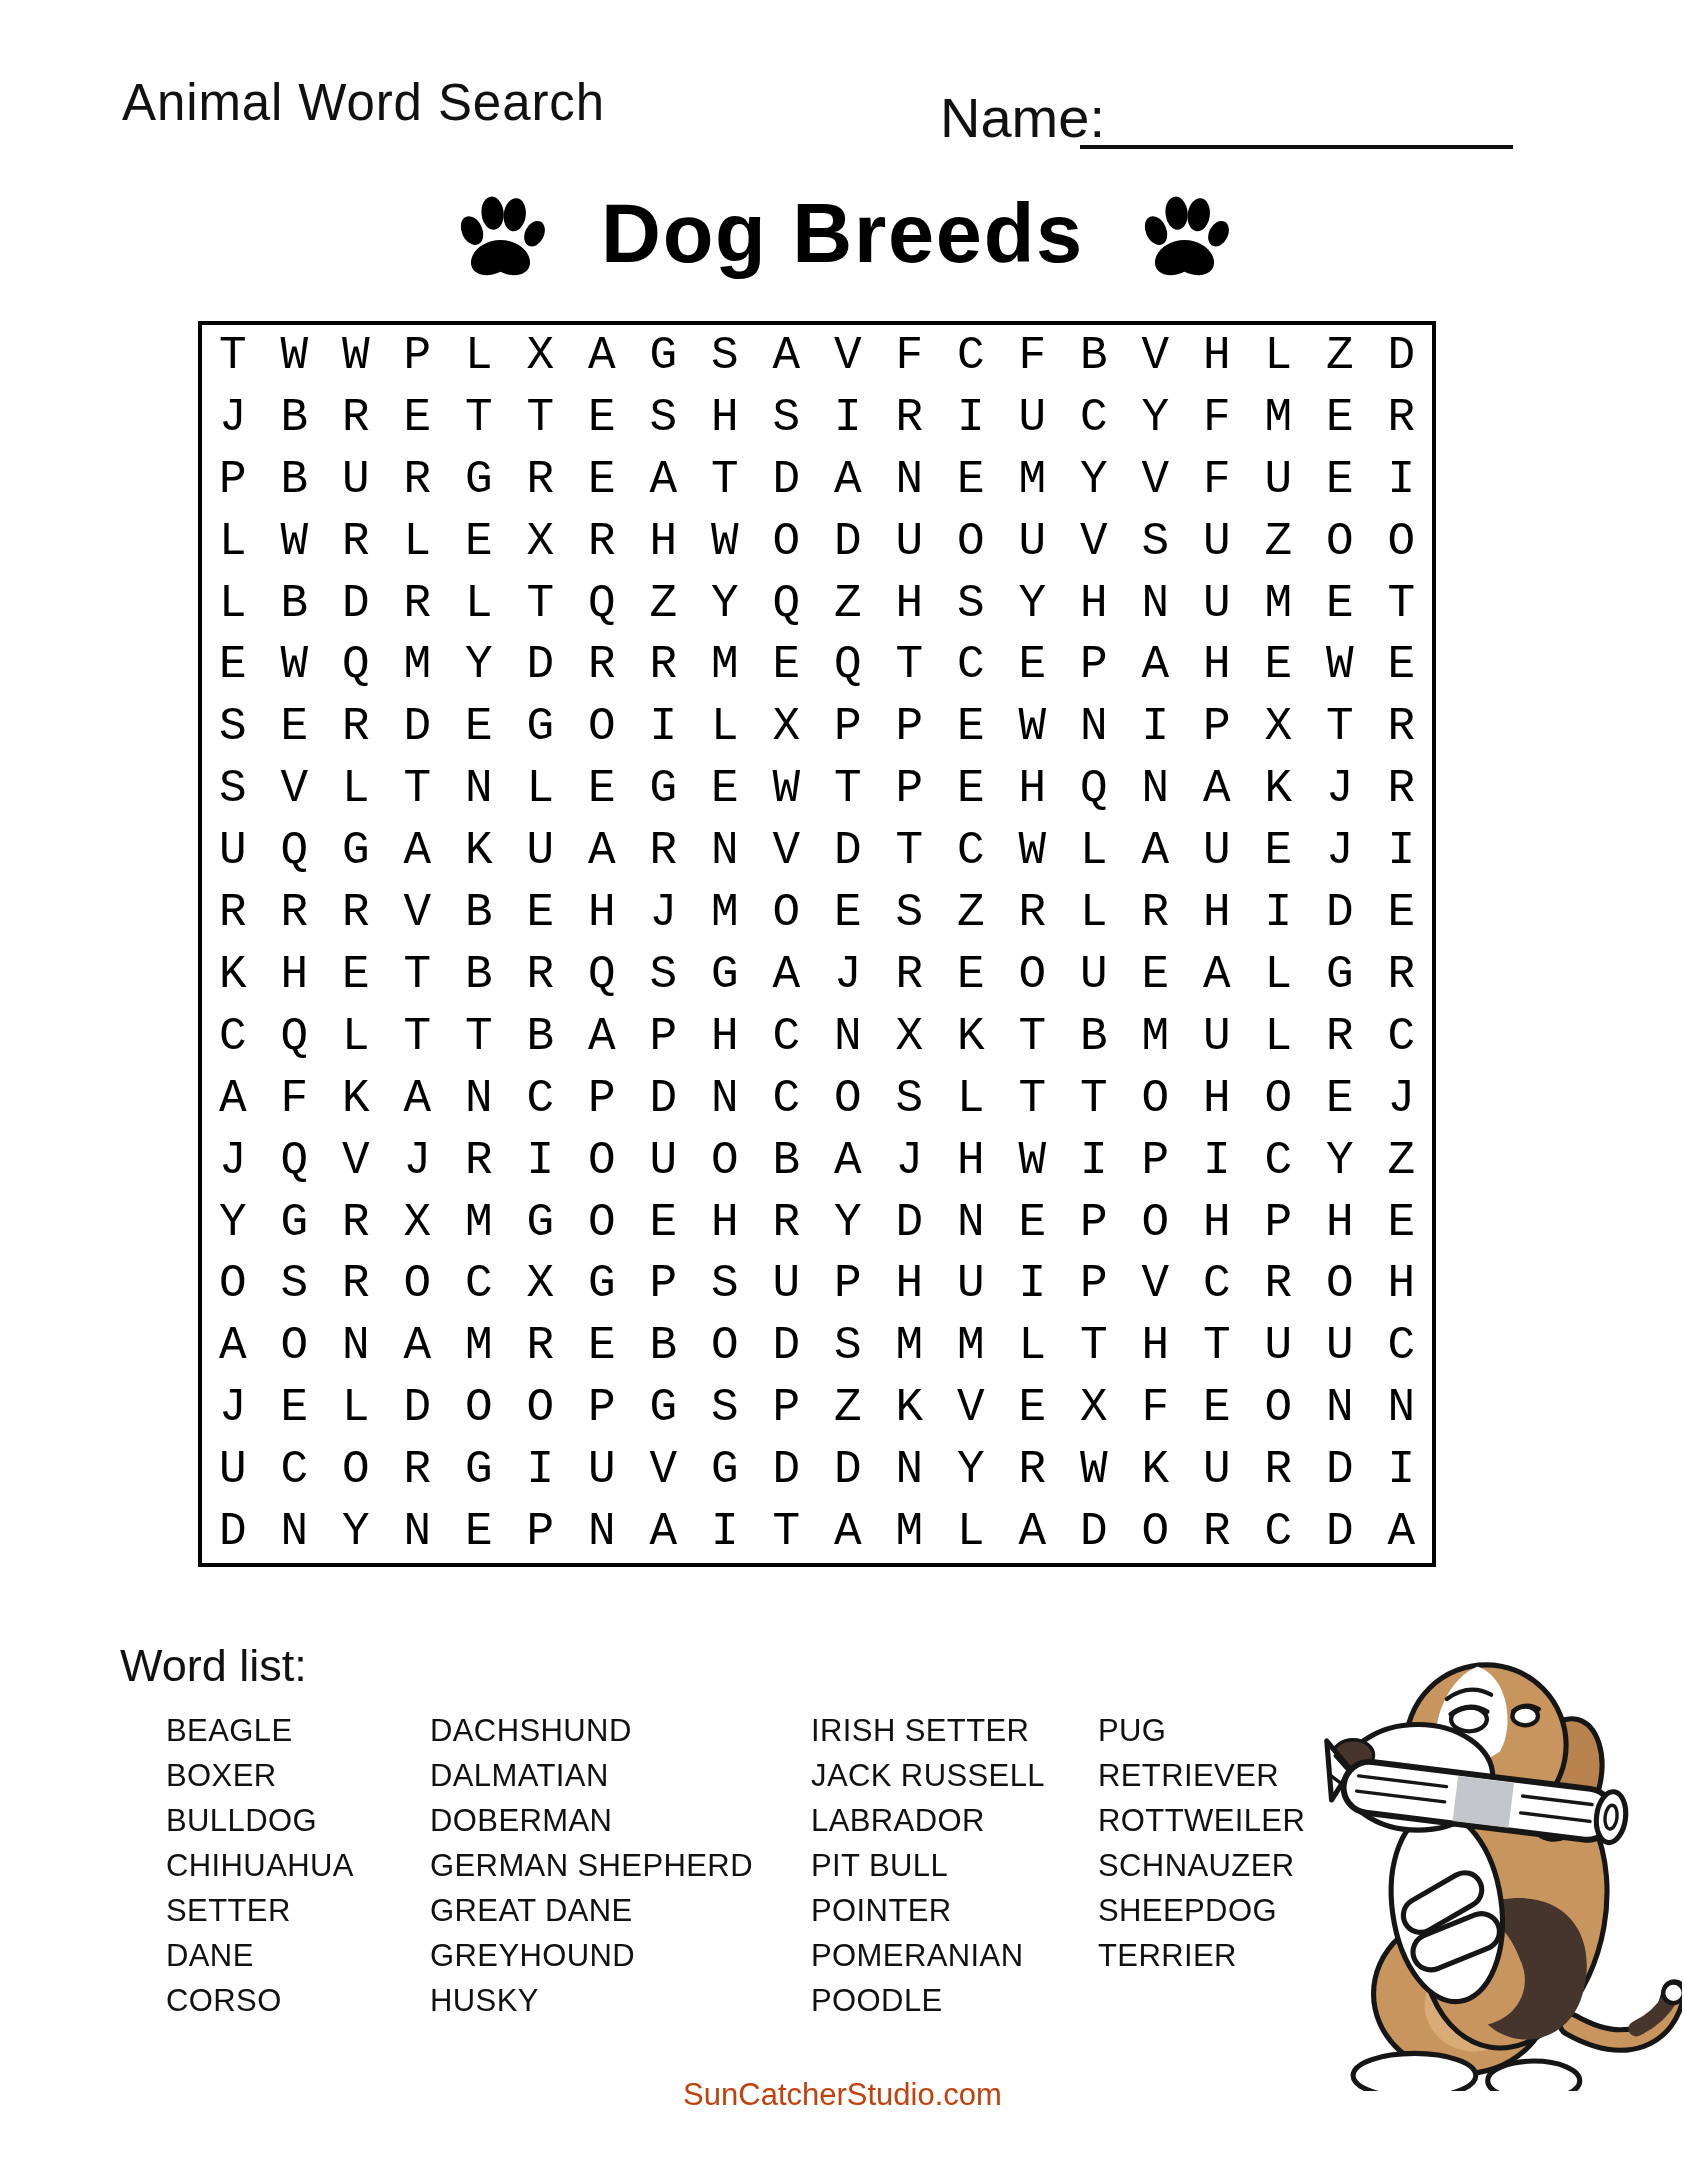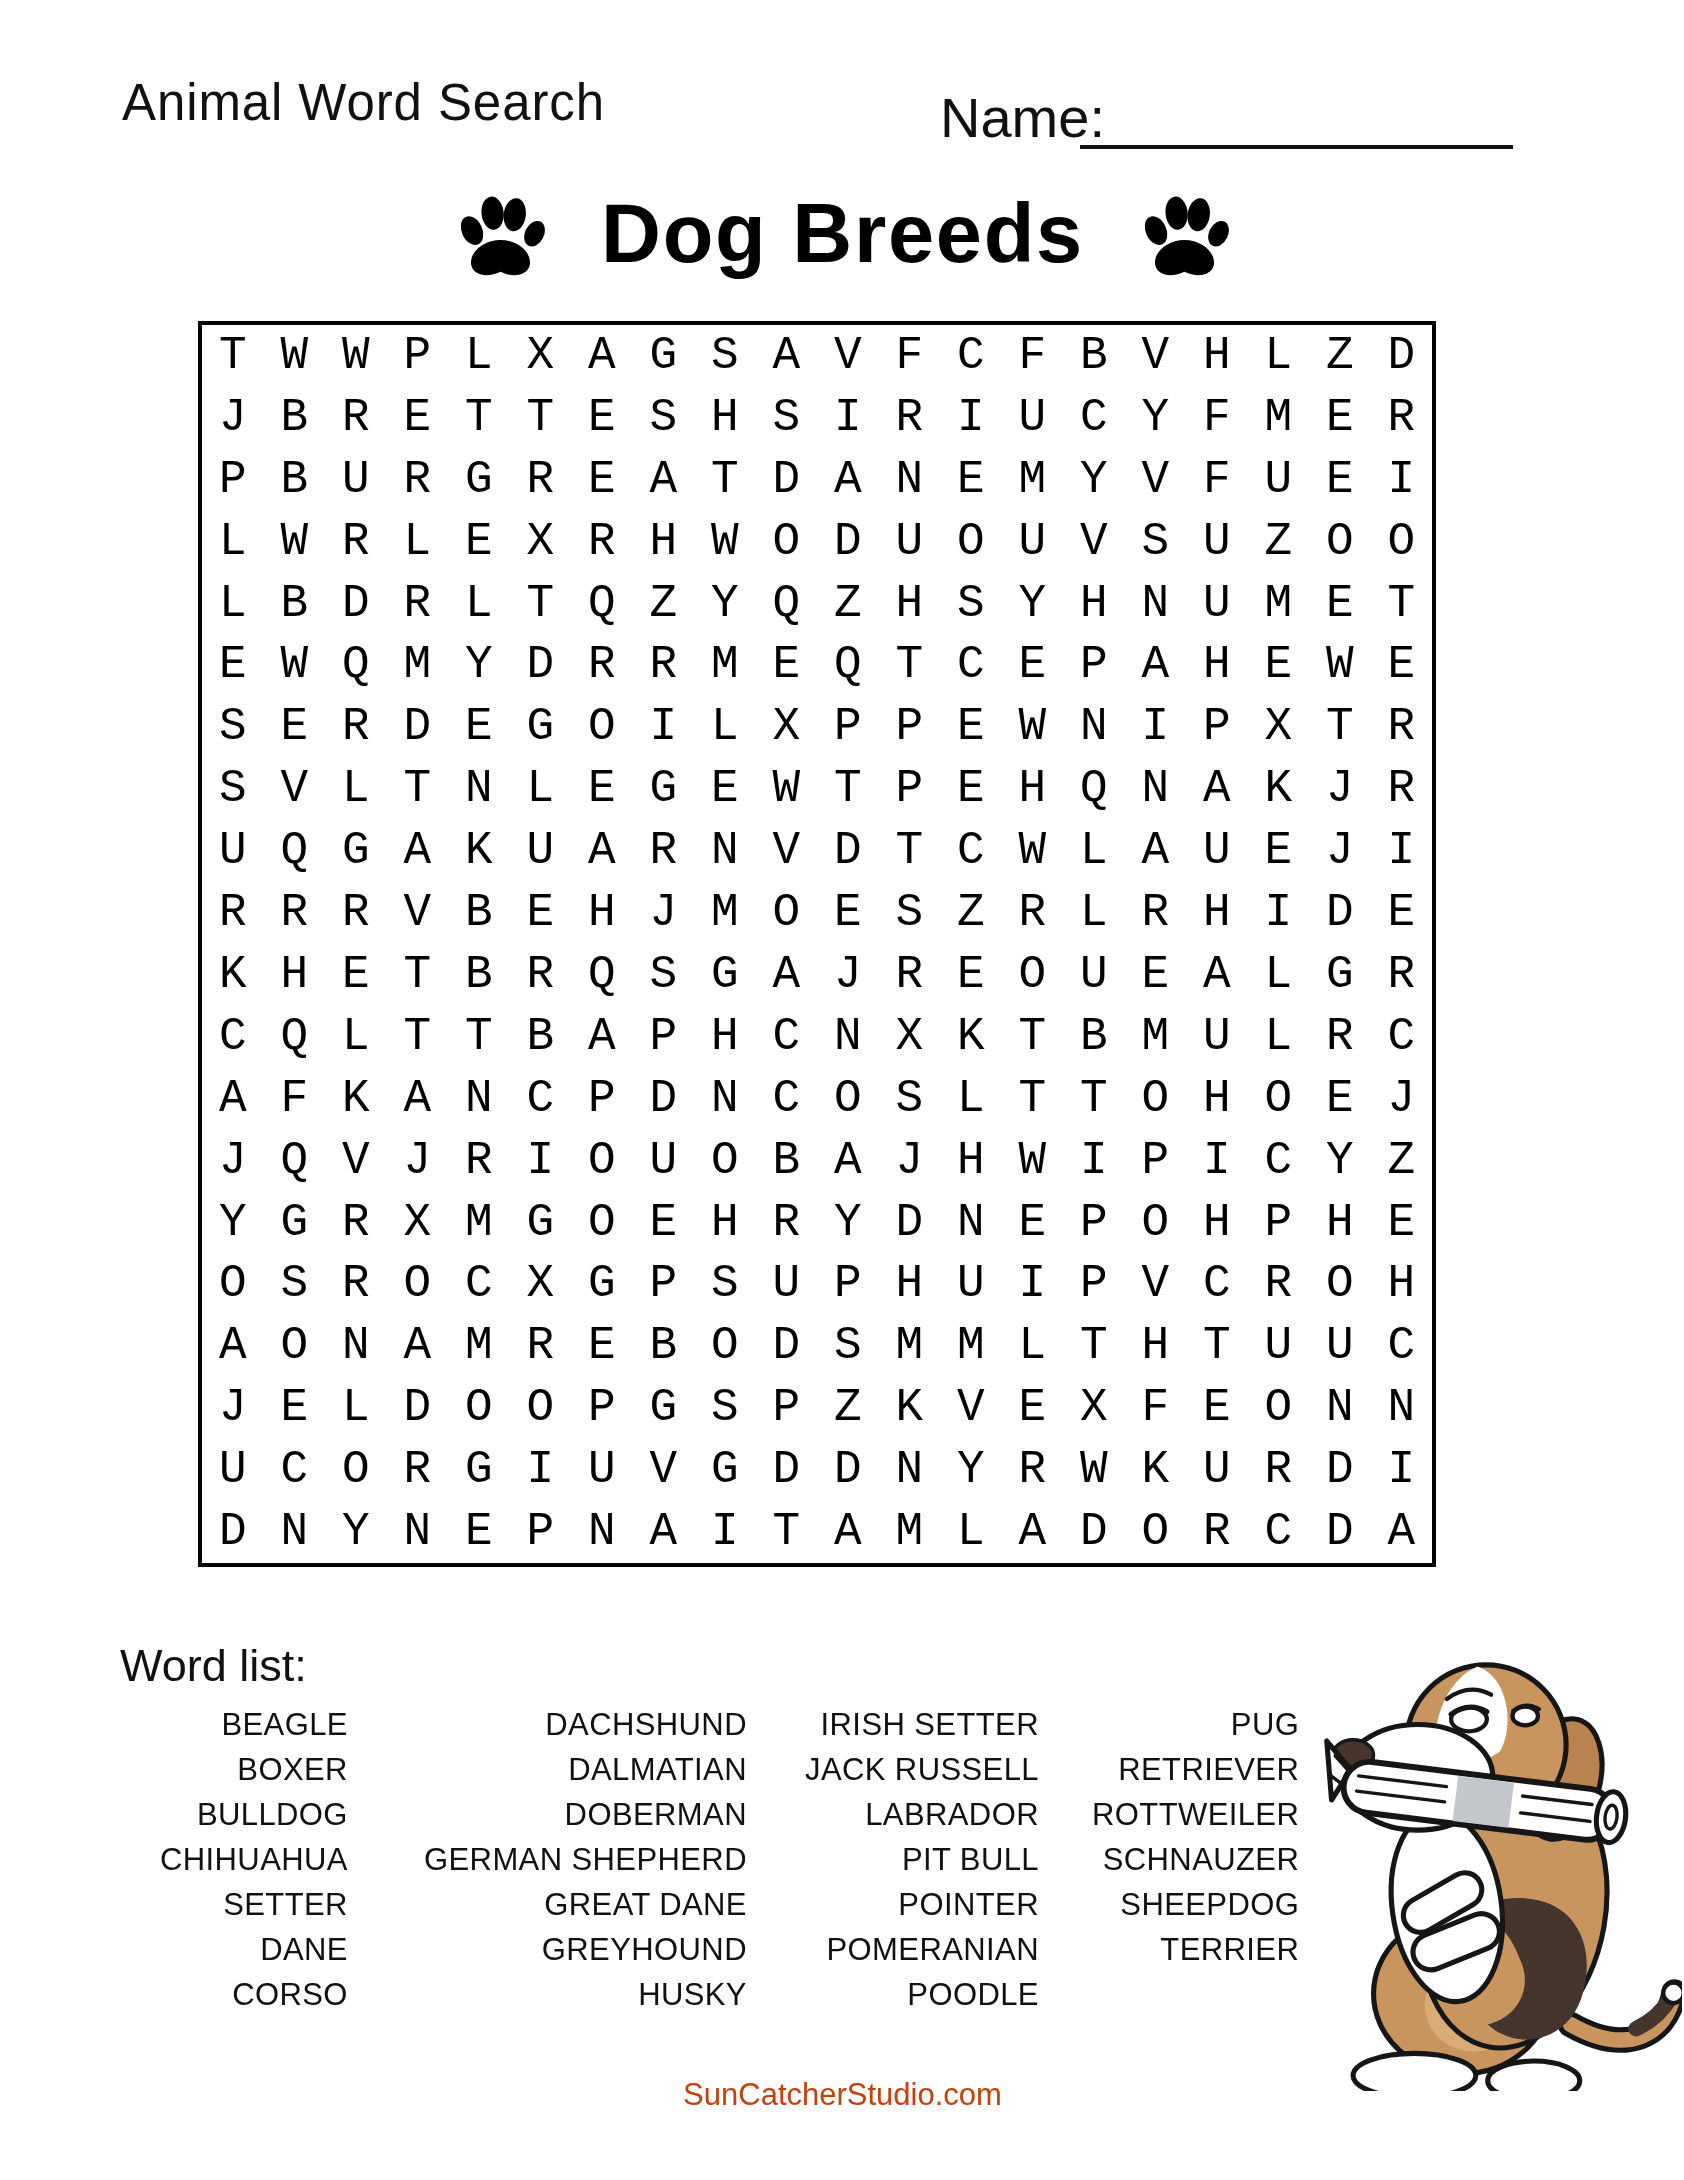--- a/index.html
+++ b/index.html
@@ -18,22 +18,22 @@
   .paw{width:95px;height:87px;display:block;}
 
   .grid-box{position:absolute;left:198px;top:321px;width:1230px;height:1238px;
             border:4.3px solid #000;display:grid;
             grid-template-columns:repeat(20,1fr);grid-template-rows:repeat(20,1fr);}
   .cell{display:flex;align-items:center;justify-content:center;
         font-family:"Liberation Mono","DejaVu Sans Mono",monospace;
         font-size:46px;color:#000;user-select:none;}
 
   .words-label{position:absolute;left:120px;top:1640px;font-size:45px;font-weight:400;color:#111;text-align:right;}
-  .word-col{position:absolute;top:1702px;margin:0;padding:0;list-style:none;
-            font-size:31px;line-height:45px;color:#111;letter-spacing:0.4px;white-space:nowrap;text-align:right;}
+  .word-col{position:absolute;top:1702px;margin:6px;padding:0;list-style:none;
+            font-size:31px;line-height:45px;color:#111;letter-spacing:0.4px;white-space:nowrap;}
   .word-col-1{left:160px;} .word-col-2{left:424px;} .word-col-3{left:805px;} .word-col-4{left:1092px;}
 
   .footer{position:absolute;left:0;top:2077px;width:100%;text-align:center;
           font-size:31px;color:#c2410c;}
 
   .dog{position:absolute;left:1319px;top:1617px;width:363px;height:474px;}
 </style>
 </head>
 <body>
 

